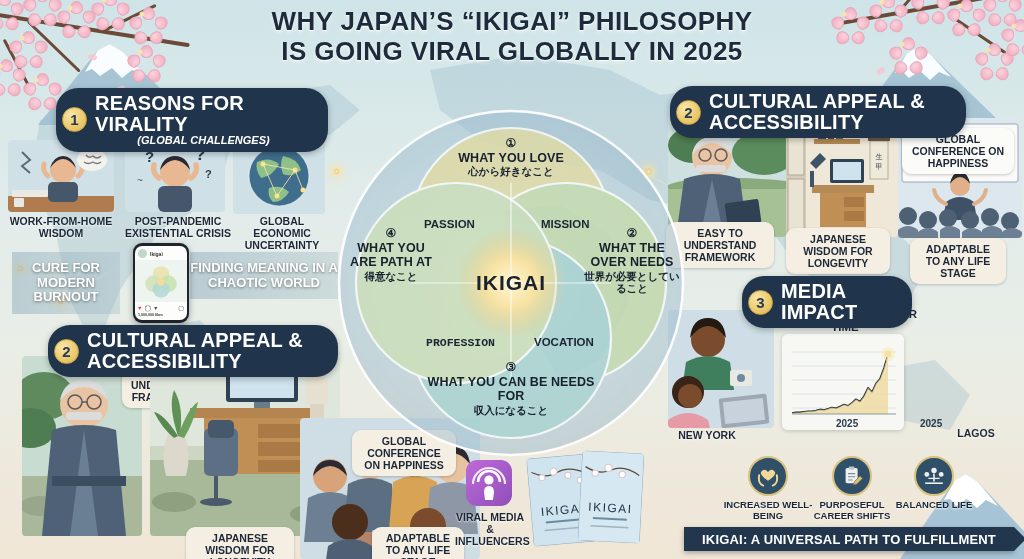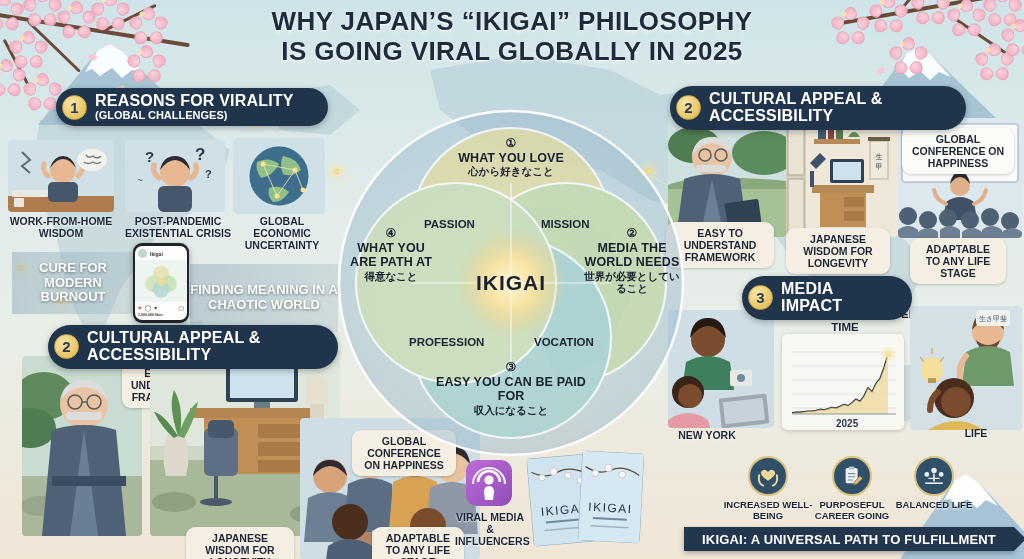--- a/index.html
+++ b/index.html
@@ -54,22 +54,22 @@
     box-shadow:0 2px 6px rgba(0,0,0,.28);
   }
   .sec-num {
     width:25px; height:25px; flex:0 0 25px; border-radius:50%;
     background:radial-gradient(circle at 35% 30%,#fbe6a7,#e8c463 70%,#d4ad4a);
     color:#2a3a4f; font-weight:bold; font-size:15px;
     display:flex; align-items:center; justify-content:center;
     border:1px solid #c9a646;
   }
   .sec-txt { color:#fff; font-weight:bold; line-height:1.05; }
-  .sec-txt .main { font-size:16px; display:block; letter-spacing:.2px; }
-  .sec-txt .sub  { font-size:11px; display:block; text-align:left; }
+  .sec-txt .main { font-size:20px; display:block; letter-spacing:.2px; }
+  .sec-txt .sub  { font-size:11px; display:block; text-align:center;font-style:italic; }
 
   
   .card { position:absolute; border-radius:4px; overflow:hidden; }
   .card svg { display:block; width:100%; height:100%; }
 
   .cap {
     position:absolute; text-align:center; color:#1c2636;
     font-weight:bold; line-height:1.12;
   }
   .cap.plain { font-size:10.5px; text-shadow:0 1px 2px rgba(255,255,255,.9); }
@@ -392,24 +392,24 @@
       <circle cx="62" cy="32" r="2.5" fill="#ffe08a"></circle>
       <circle cx="44" cy="58" r="2.5" fill="#ffe08a"></circle>
       <circle cx="70" cy="52" r="2.5" fill="#ffe08a"></circle>
       <path d="M30,26 L62,32 L44,58 L30,26 M62,32 L70,52" stroke="#ffe9ae" stroke-width="1" fill="none" opacity=".8"></path>
     </svg>
   </div>
   <div class="cap plain" style="left:230px;top:216px;width:104px;">
     <span>GLOBAL ECONOMIC UNCERTAINTY</span>
   </div>
 
-  <div class="strip" style="left:12px;top:252px;width:122px;height:62px;">
+  <div class="strip" style="left:12px;top:252px;width:108px;height:62px;">
     <span>CURE FOR MODERN BURNOUT</span>
   </div>
-  <div class="strip" style="left:190px;top:264px;width:148px;height:68px;">
+  <div class="strip" style="left:190px;top:252px;width:148px;height:47px;">
     <span>FINDING MEANING IN A CHAOTIC WORLD</span>
   </div>
 
   <div class="phone">
     <div class="phone-screen">
       <div style="display:flex;align-items:center;gap:3px;padding:3px 3px 2px;">
         <div style="width:9px;height:9px;border-radius:50%;background:#bfd8c9;"></div>
         <div style="font-size:5px;font-weight:bold;color:#333;">Ikigai</div>
       </div>
       <div style="height:42px;background:#eef5f1;position:relative;">
@@ -551,37 +551,37 @@
       </g>
     </svg>
 
     <div class="vtxt" style="left:75px;top:28px;width:200px;">
       <span class="vnum">①</span>
       <span class="ven">WHAT YOU LOVE</span>
       <span class="vjp">心から好きなこと</span>
     </div>
     <div class="vtxt" style="left:248px;top:118px;width:96px;">
       <span class="vnum">②</span>
-      <span class="ven">MEDIA THE WORLD NEEDS</span>
+      <span class="ven">WHAT THE OVER NEEDS</span>
       <span class="vjp">世界が必要としていること</span>
     </div>
     <div class="vtxt" style="left:85px;top:252px;width:180px;">
       <span class="vnum">③</span>
-      <span class="ven">EASY YOU CAN BE PAID FOR</span>
+      <span class="ven">WHAT YOU CAN BE NEEDS FOR</span>
       <span class="vjp">収入になること</span>
     </div>
     <div class="vtxt" style="left:8px;top:118px;width:94px;">
       <span class="vnum">④</span>
       <span class="ven">WHAT YOU ARE PATH AT</span>
       <span class="vjp">得意なこと</span>
     </div>
 
     <div class="vquad" style="left:88px;top:110px;">PASSION</div>
     <div class="vquad" style="left:205px;top:110px;">MISSION</div>
-    <div class="vquad" style="left:73px;top:228px;">PROFESSION</div>
+    <div class="vquad" style="left:90px;top:228px;font-family:Liberation Mono, monospace;">PROFESSION</div>
     <div class="vquad" style="left:198px;top:228px;">VOCATION</div>
 
     <div class="vcenter">IKIGAI</div>
   </div>
 
   <div class="card" style="left:466px;top:460px;width:46px;height:46px;border-radius:11px;">
     <svg viewBox="0 0 46 46">
       <rect width="46" height="46" rx="11" fill="#a65cc9"></rect>
       <rect width="46" height="46" rx="11" fill="url(#pg)" opacity=".5"></rect>
       <defs>
@@ -765,41 +765,22 @@
       <path d="M10,79 L14,78.4 L18,78.4 L22,77.8 L26,77.2 L30,77.2 L34,76.6 L38,75.4 L42,76 L46,74.8 L50,73.6 L54,74.2 L58,72.4 L62,70.6 L66,71.8 L70,68.8 L74,65.2 L78,67.6 L82,62.2 L86,53.8 L90,58 L94,49.6 L98,44.8 L102,34 L106,20" fill="none" stroke="#1c2330" stroke-width="1.6" stroke-linejoin="round"></path>
       <path d="M10,79 L14,78.4 L18,78.4 L22,77.8 L26,77.2 L30,77.2 L34,76.6 L38,75.4 L42,76 L46,74.8 L50,73.6 L54,74.2 L58,72.4 L62,70.6 L66,71.8 L70,68.8 L74,65.2 L78,67.6 L82,62.2 L86,53.8 L90,58 L94,49.6 L98,44.8 L102,34 L106,20 L106,80 L10,80 Z" fill="#eed89a" opacity=".75"></path>
       <line x1="10" y1="80" x2="114" y2="80" stroke="#8b98a4" stroke-width="1"></line>
       <circle cx="106" cy="20" r="3.5" fill="#f5dd95"></circle>
       <circle cx="106" cy="20" r="7" fill="#f8e7ae" opacity=".45"></circle>
     </svg>
   </div>
   <div class="axlab" style="left:790px;top:418px;">2025</div>
   <div class="axlab" style="left:874px;top:418px;">2025</div>
 
-  <div class="card" style="left:910px;top:306px;width:112px;height:124px;">
-    <svg viewBox="0 0 112 124">
-      <rect width="112" height="124" fill="#d3e0e6"></rect>
-      <circle cx="78" cy="26" r="16" fill="#e8b892"></circle>
-      <path d="M62,24 q16,-20 32,0 q-2,-18 -16,-18 q-14,0 -16,18z" fill="#6b4a33"></path>
-      <path d="M66,34 q12,10 24,0 q-2,10 -12,10 q-10,0 -12,-10z" fill="#6b4a33"></path>
-      <path d="M56,46 q22,-12 44,0 l4,34 h-52z" fill="#6e9a6b"></path>
-      <path d="M56,50 q-8,10 -6,22" stroke="#e8b892" stroke-width="6" fill="none" stroke-linecap="round"></path>
-      <circle cx="44" cy="92" r="20" fill="#4a2d1c"></circle>
-      <circle cx="46" cy="96" r="15" fill="#7a4b2c"></circle>
-      <path d="M18,124 q28,-18 56,0z" fill="#e0b857"></path>
-      <path d="M28,86 q-8,6 -8,18" stroke="#7a4b2c" stroke-width="6" fill="none" stroke-linecap="round"></path>
-      <ellipse cx="22" cy="64" rx="11" ry="13" fill="#f3de9c"></ellipse>
-      <path d="M18,72 h8 v5 h-8z" fill="#b59a52"></path>
-      <path d="M14,56 l-4,-5 M30,56 l4,-5 M22,48 v-6" stroke="#d8b95a" stroke-width="1.6"></path>
-      <rect x="66" y="4" width="34" height="16" rx="4" fill="#f1f1ec"></rect>
-      <text x="83" y="15" text-anchor="middle" font-size="7" fill="#4a5a6b" font-family="serif">生き甲斐</text>
-    </svg>
-  </div>
   <div class="cap plain" style="left:946px;top:428px;width:60px;">
-    <span>LIFE</span>
+    <span>LAGOS</span>
   </div>
 
   <div class="bicon" style="left:748px;top:456px;">
     <svg viewBox="0 0 30 30" width="24" height="24">
       <path d="M15,10 q-4,-5 -8,-1 q-4,4 8,12 q12,-8 8,-12 q-4,-4 -8,1z" fill="#f0d79a"></path>
       <path d="M4,14 q-2,10 5,13 M26,14 q2,10 -5,13" stroke="#f0d79a" stroke-width="2.4" fill="none" stroke-linecap="round"></path>
     </svg>
   </div>
   <div class="blab" style="left:722px;top:500px;">
     <span>INCREASED WELL-BEING</span>
@@ -809,21 +790,21 @@
     <svg viewBox="0 0 30 30" width="24" height="24">
       <rect x="7" y="5" width="15" height="19" rx="2" fill="#eef1f2"></rect>
       <rect x="11" y="3" width="7" height="4" rx="1" fill="#b9c4cc"></rect>
       <g stroke="#7b8b99" stroke-width="1.4">
           <path d="M10,12h9M10,16h9M10,20h6"></path>
         </g>
       <path d="M18,22 l7,-7 l3,3 l-7,7 l-4,1z" fill="#d9bf7e" stroke="#8d7540" stroke-width="1"></path>
     </svg>
   </div>
   <div class="blab" style="left:806px;top:500px;">
-    <span>PURPOSEFUL CAREER GOING</span>
+    <span>PURPOSEFUL CAREER SHIFTS</span>
   </div>
 
   <div class="bicon" style="left:914px;top:456px;">
     <svg viewBox="0 0 30 30" width="24" height="24">
       <circle cx="15" cy="8" r="3.4" fill="#eef1f2"></circle>
       <circle cx="6" cy="13" r="3" fill="#eef1f2"></circle>
       <circle cx="24" cy="13" r="3" fill="#eef1f2"></circle>
       <path d="M4,24 h22" stroke="#eef1f2" stroke-width="2"></path>
       <path d="M15,12 v10" stroke="#eef1f2" stroke-width="2"></path>
       <path d="M8,18 h14" stroke="#eef1f2" stroke-width="1.6"></path>

